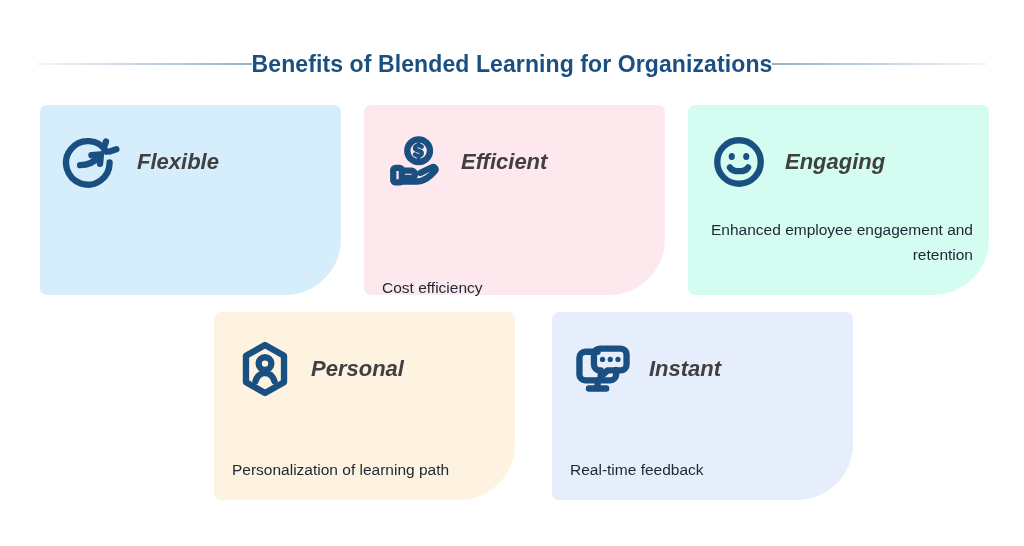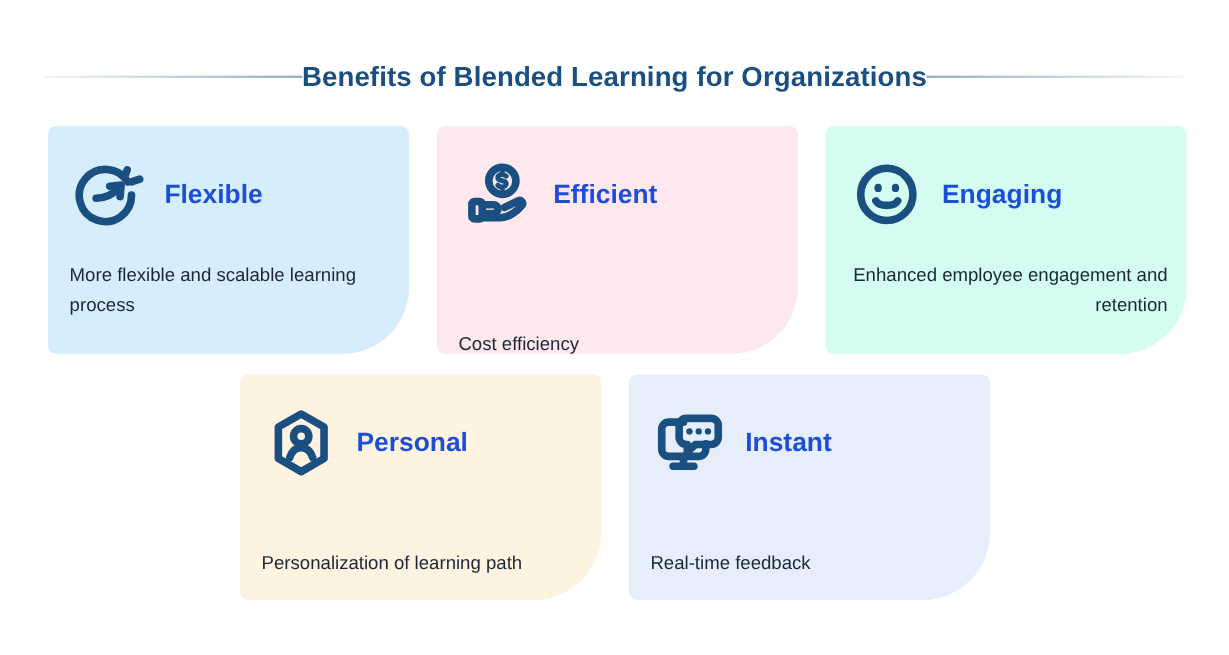--- a/index.html
+++ b/index.html
@@ -70,43 +70,45 @@
 
   .card {
     width: 301px;
     height: 190px;
     border-radius: 7px 7px 56px 7px;
     position: relative;
     box-sizing: border-box;
   }
   .card-bottom {
     height: 188px;
+    margin-left: 14px;
   }
 
   .card-head {
     position: absolute;
     left: 22px;
     top: 26px;
     display: flex;
     align-items: center;
     gap: 17px;
     height: 62px;
   }
   .card-icon {
     width: 58px;
     height: 58px;
     flex: none;
     display: block;
   }
   .card-title {
     font-size: 22px;
     font-weight: bold;
-    color: #1d4ed8;
+    color: #404040;
     line-height: 1;
     white-space: nowrap;
+    font-style: italic;
   }
   .card-desc {
     position: absolute;
     left: 18px;
     right: 16px;
     font-size: 15.5px;
     color: #1b2733;
     line-height: 1.62;
   }
   .desc-2line { top: 112px; }
@@ -143,21 +145,20 @@
       <div class="card-head">
         <svg class="card-icon" viewBox="0 0 64 64">
           <path class="ico" d="M49 20.5 A24 24 0 1 0 52.5 32.6"></path>
           <path class="ico" d="M20 35.5 C27.5 35.5 35 33 41.5 25.5"></path>
           <path class="ico" d="M32.5 24.5 L43 23.5 L42 34"></path>
           <path class="ico" d="M48.5 9.5 L46 16.5"></path>
           <path class="ico" d="M60 18 L52.5 20.5"></path>
         </svg>
         <div class="card-title">Flexible</div>
       </div>
-      <div class="card-desc desc-2line">More flexible and scalable learning process</div>
     </div>
 
     <div class="card" style="background:#fde8ee;">
       <div class="card-head">
         <svg class="card-icon" viewBox="0 0 64 64">
           <circle class="ico" cx="36" cy="19.5" r="12.5"></circle>
           <path class="ico" style="stroke-width:4.6" d="M36 12.2 v1.6 M36 25.2 v1.6
                    M39.6 15.2 c-1-1.1-2.4-1.6-3.9-1.6 c-2.2 0-3.9 1.3-3.9 2.9
                    c0 1.6 1.7 2.5 3.9 2.9 c2.2 .4 3.9 1.3 3.9 2.9
                    c0 1.6-1.7 2.9-3.9 2.9 c-1.6 0-3-.6-3.9-1.6"></path>

